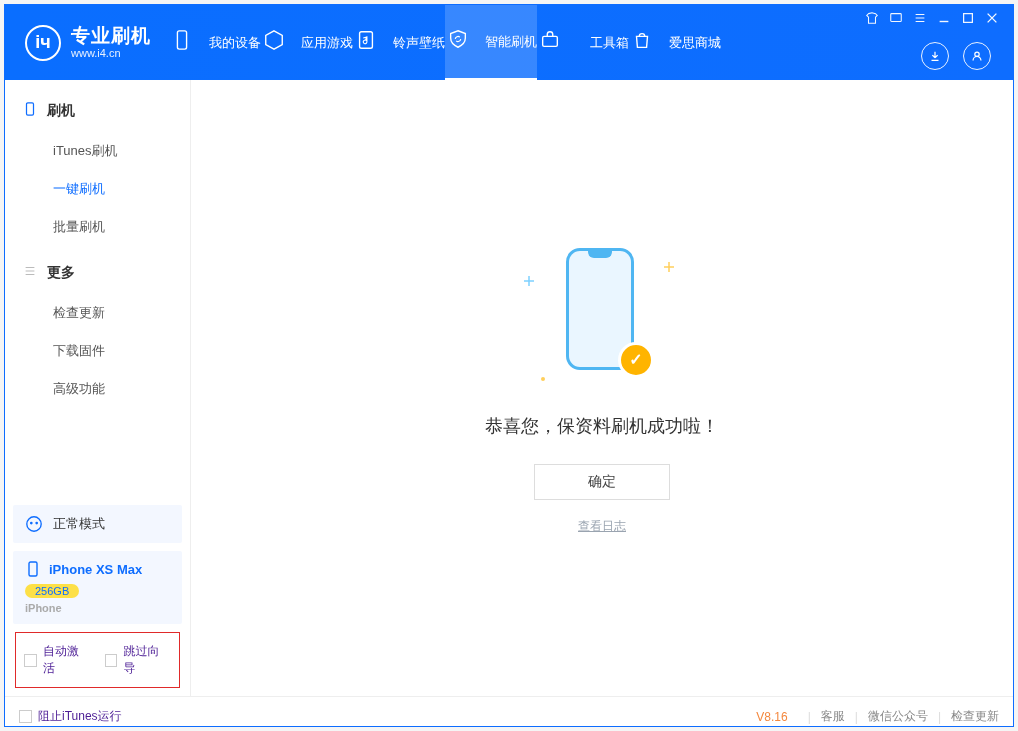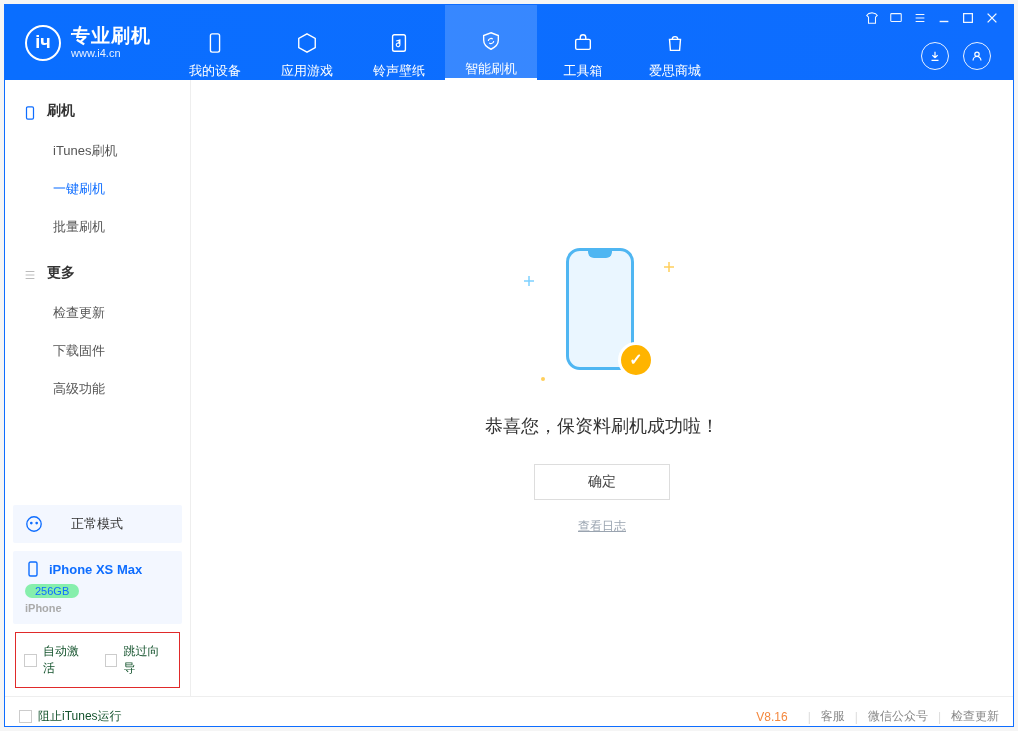--- a/index.html
+++ b/index.html
@@ -6,44 +6,44 @@
 body { background: #f5f5f5; display: flex; justify-content: center; align-items: flex-start; padding: 4px; }
 .window { width: 1010px; height: 723px; background: #fff; border: 1px solid #0e6dff; display: flex; flex-direction: column; position: relative; }
 
 .header { height: 75px; background: linear-gradient(to right, #0a6eff, #0e6dff); display: flex; align-items: stretch; color: #fff; position: relative; }
 .logo { display: flex; align-items: center; padding: 0 18px 0 20px; }
 .logo-mark { width: 36px; height: 36px; border: 2px solid #fff; border-radius: 50%; display: flex; align-items: center; justify-content: center; font-weight: bold; font-size: 18px; margin-right: 10px; }
 .logo-text { display: flex; flex-direction: column; line-height: 1.15; }
 .logo-title { font-size: 19px; font-weight: bold; letter-spacing: 1px; }
 .logo-url { font-size: 11px; opacity: .9; }
 .nav { display: flex; }
-.nav-item { width: 92px; display: flex; flex-direction: column; align-items: center; justify-content: flex-end; font-size: 13px; cursor: pointer; }
+.nav-item { width: 92px; display: flex; flex-direction: row; align-items: center; justify-content: space-between; font-size: 13px; cursor: pointer; }
 .nav-item .nav-icon { width: 26px; height: 26px; margin-bottom: 6px; display: flex; align-items: center; justify-content: center; }
 .nav-item.active { background: rgba(255,255,255,.18); border-bottom: 2px solid #fff; }
 .header-right { position: absolute; right: 12px; top: 4px; display: flex; gap: 6px; align-items: center; }
 .header-right .win-btn { width: 18px; height: 18px; display: flex; align-items: center; justify-content: center; cursor: pointer; opacity: .95; }
 .header-circles { position: absolute; right: 22px; bottom: 10px; display: flex; gap: 14px; }
 .circle-btn { width: 28px; height: 28px; border: 1.5px solid rgba(255,255,255,.9); border-radius: 50%; display: flex; align-items: center; justify-content: center; cursor: pointer; }
 
 .body { flex: 1; display: flex; min-height: 0; }
 
 .sidebar { width: 186px; border-right: 1px solid #eee; display: flex; flex-direction: column; }
 .side-scroll { flex: 1; overflow-y: auto; padding-top: 14px; }
-.side-section-title { display: flex; align-items: flex-end; gap: 10px; padding: 8px 18px; font-size: 14px; font-weight: bold; color: #333; }
+.side-section-title { display: flex; align-items: flex-start; gap: 10px; padding: 8px 18px; font-size: 14px; font-weight: bold; color: #333; }
 .side-items { padding: 4px 0 10px; }
 .side-item { padding: 10px 18px 10px 48px; font-size: 13px; color: #555; cursor: pointer; }
 .side-item.active { color: #0e6dff; }
 .side-bottom { padding: 8px 8px 0; }
-.mode-card { background: #f3f7ff; border-radius: 2px; padding: 10px 12px; display: flex; align-items: center; gap: 28px; font-size: 13px; color: #333; margin-bottom: 8px; }
+.mode-card { background: #f3f7ff; border-radius: 2px; padding: 10px 12px; display: flex; align-items: center; gap: 10px; font-size: 13px; color: #333; margin-bottom: 8px; }
 .device-card { background: #f3f7ff; border-radius: 2px; padding: 10px 12px; font-size: 13px; }
 .dev-name { color: #0e6dff; font-weight: bold; margin-bottom: 6px; display: flex; align-items: center; gap: 8px; }
-.dev-cap { display: inline-block; background: #86efac; color: #0e6dff; border-radius: 10px; padding: 1px 10px; font-size: 11px; margin-bottom: 4px; }
+.dev-cap { display: inline-block; background: #fde047; color: #0e6dff; border-radius: 10px; padding: 1px 10px; font-size: 11px; margin-bottom: 4px; }
 .dev-type { color: #aaa; font-size: 11px; font-weight: bold; }
 .red-box { border: 1.5px solid #e02a2a; margin: 8px 2px 8px; padding: 10px 8px; display: flex; gap: 14px; align-items: center; }
-.chk { display: flex; align-items: center; gap: 6px; font-size: 12px; color: #14532d; }
+.chk { display: flex; align-items: center; gap: 6px; font-size: 12px; color: #4c1d95; }
 .chk .box { width: 13px; height: 13px; border: 1px solid #ccc; background: #fff; }
 
 .main { flex: 1; display: flex; flex-direction: column; align-items: center; justify-content: center; position: relative; }
 .illus { width: 120px; height: 150px; position: relative; margin-bottom: 22px; }
 .phone-body { position: absolute; left: 24px; top: 6px; width: 68px; height: 122px; border: 3px solid #4fb6f2; border-radius: 14px; background: #eaf6ff; }
 .phone-notch { position: absolute; left: 46px; top: 6px; width: 24px; height: 10px; background: #4fb6f2; border-radius: 0 0 6px 6px; }
 .check-badge { position: absolute; right: 8px; bottom: 14px; width: 36px; height: 36px; background: #ffb400; border: 3px solid #fff; border-radius: 50%; display: flex; align-items: center; justify-content: center; color: #fff; font-weight: bold; }
 .spark { position: absolute; width: 10px; height: 10px; }
 .spark svg { width: 100%; height: 100%; }
 .s1 { left: -18px; top: 30px; }

